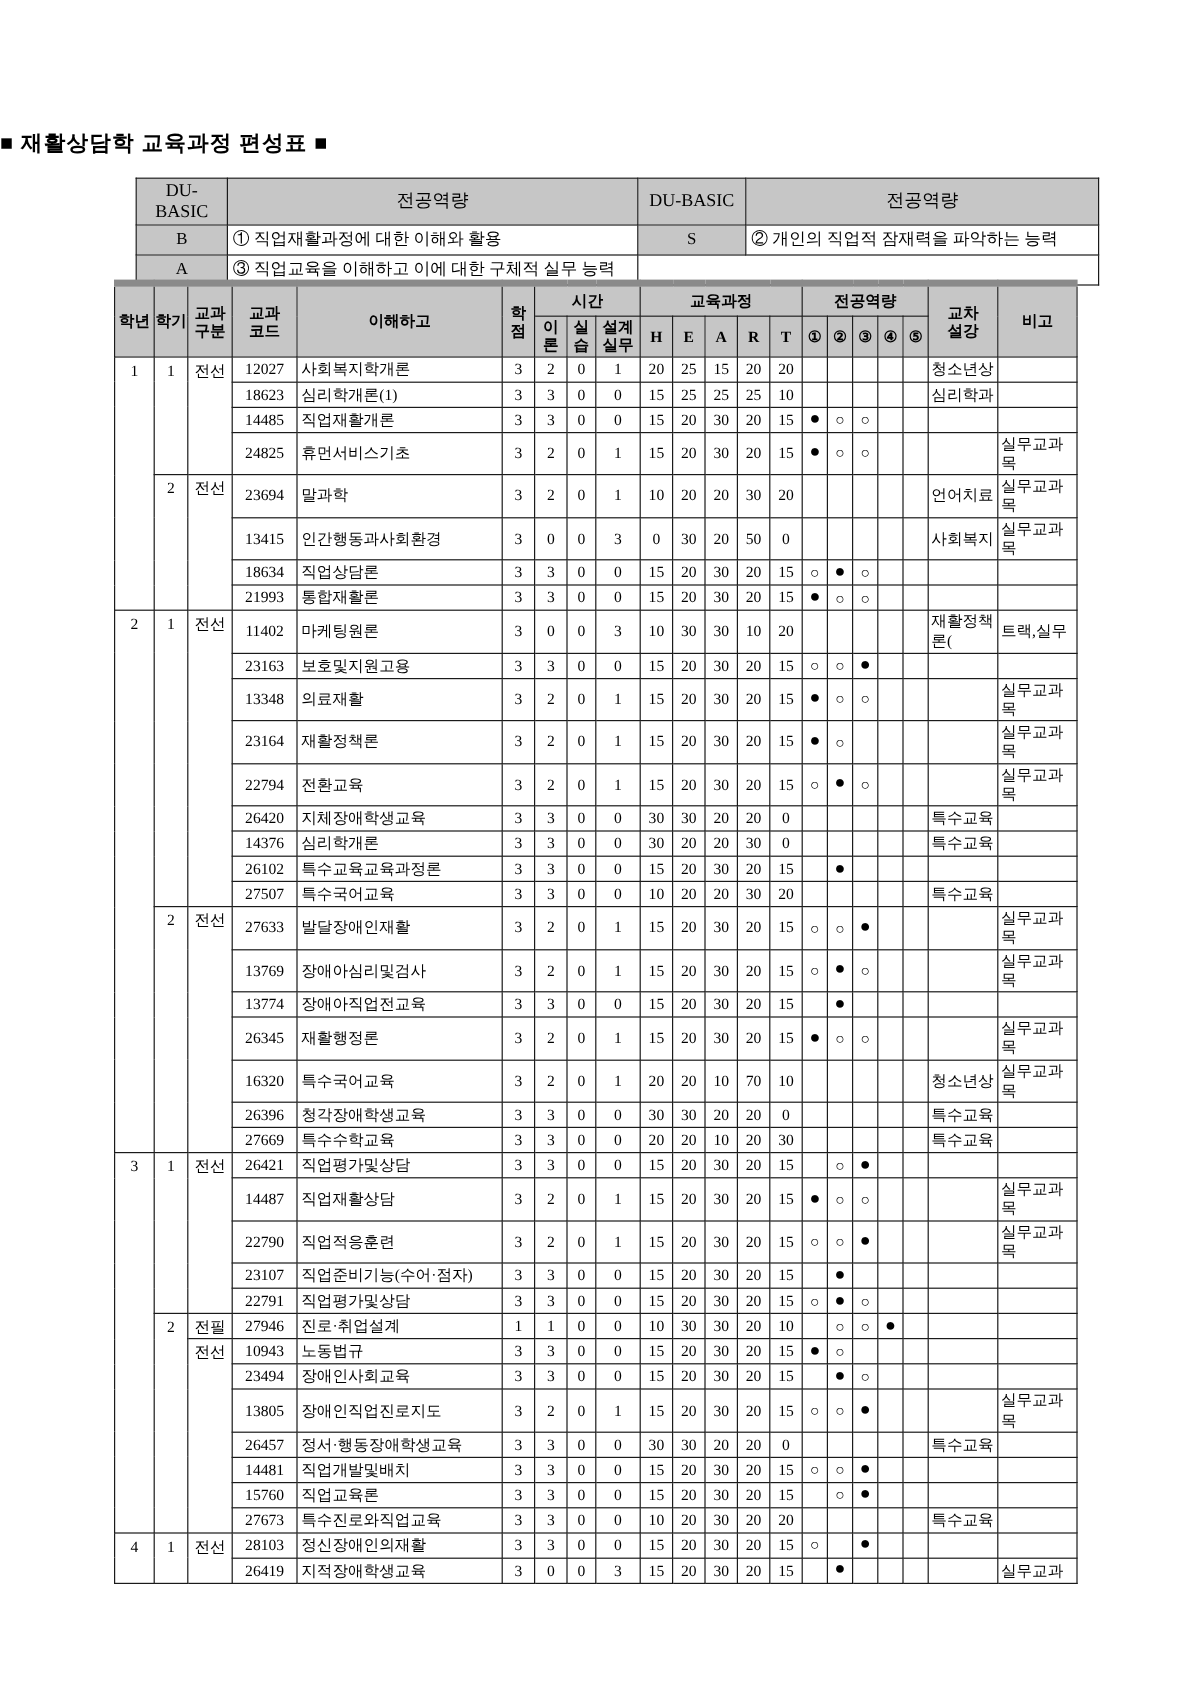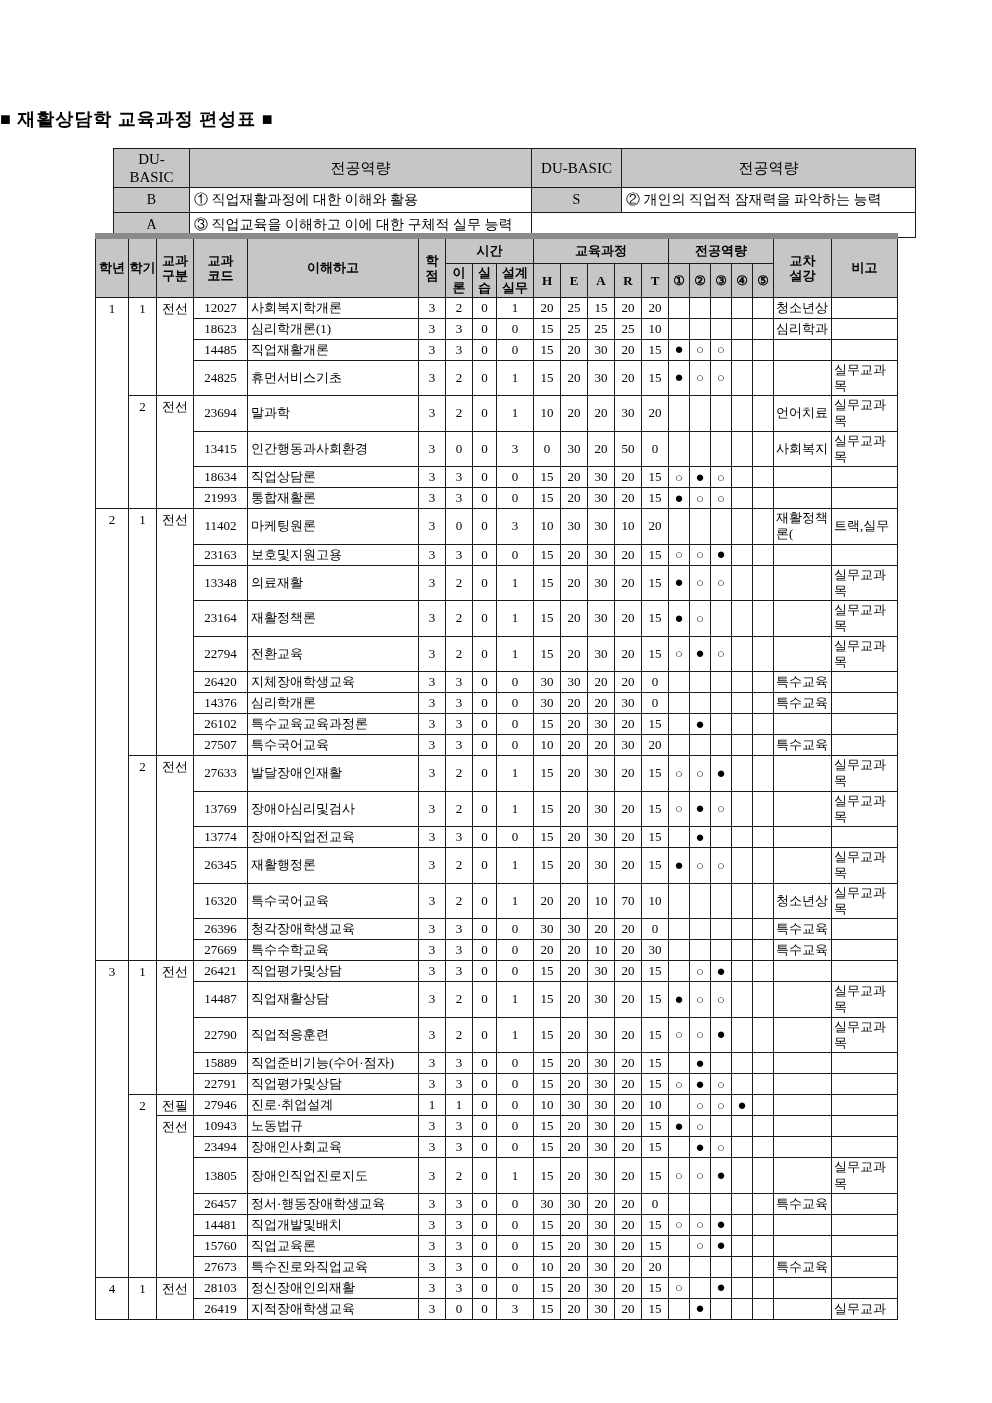--- a/index.html
+++ b/index.html
@@ -679,21 +679,21 @@
           <td class="ctr">15</td>
           <td class="ctr dot">○</td>
           <td class="ctr dot">○</td>
           <td class="ctr dot filled">●</td>
           <td class="ctr dot"></td>
           <td class="ctr dot"></td>
           <td class="left sm"></td>
           <td class="left sm">실무교과목</td>
         </tr>
         <tr>
-          <td class="ctr">15889</td>
+          <td class="ctr">23107</td>
           <td class="left">직업준비기능(수어·점자)</td>
           <td class="ctr">3</td>
           <td class="ctr">3</td>
           <td class="ctr">0</td>
           <td class="ctr">0</td>
           <td class="ctr">15</td>
           <td class="ctr">20</td>
           <td class="ctr">30</td>
           <td class="ctr">20</td>
           <td class="ctr">15</td>

